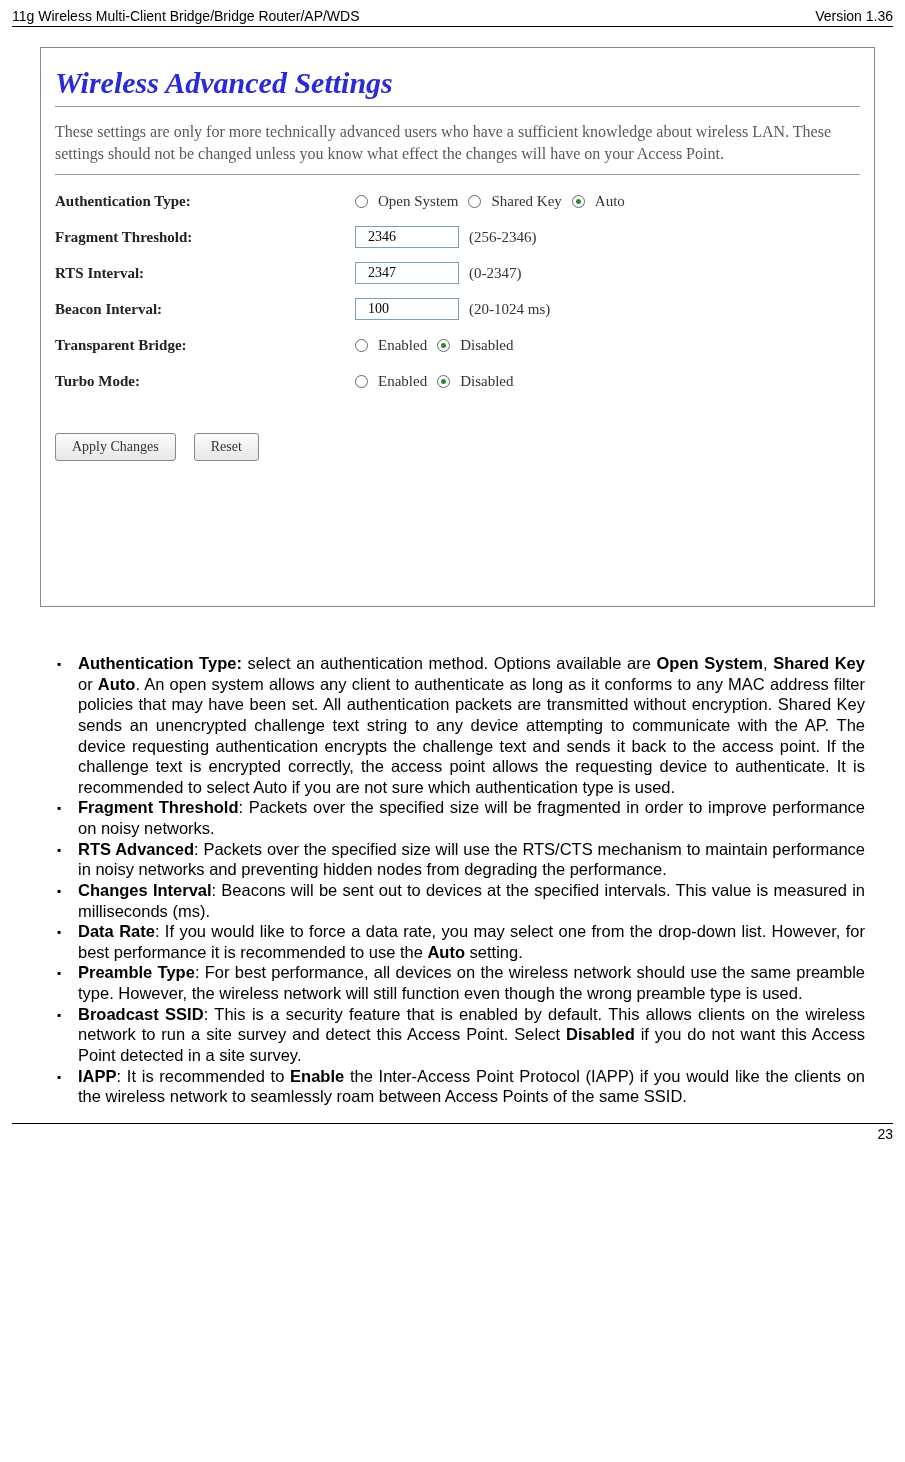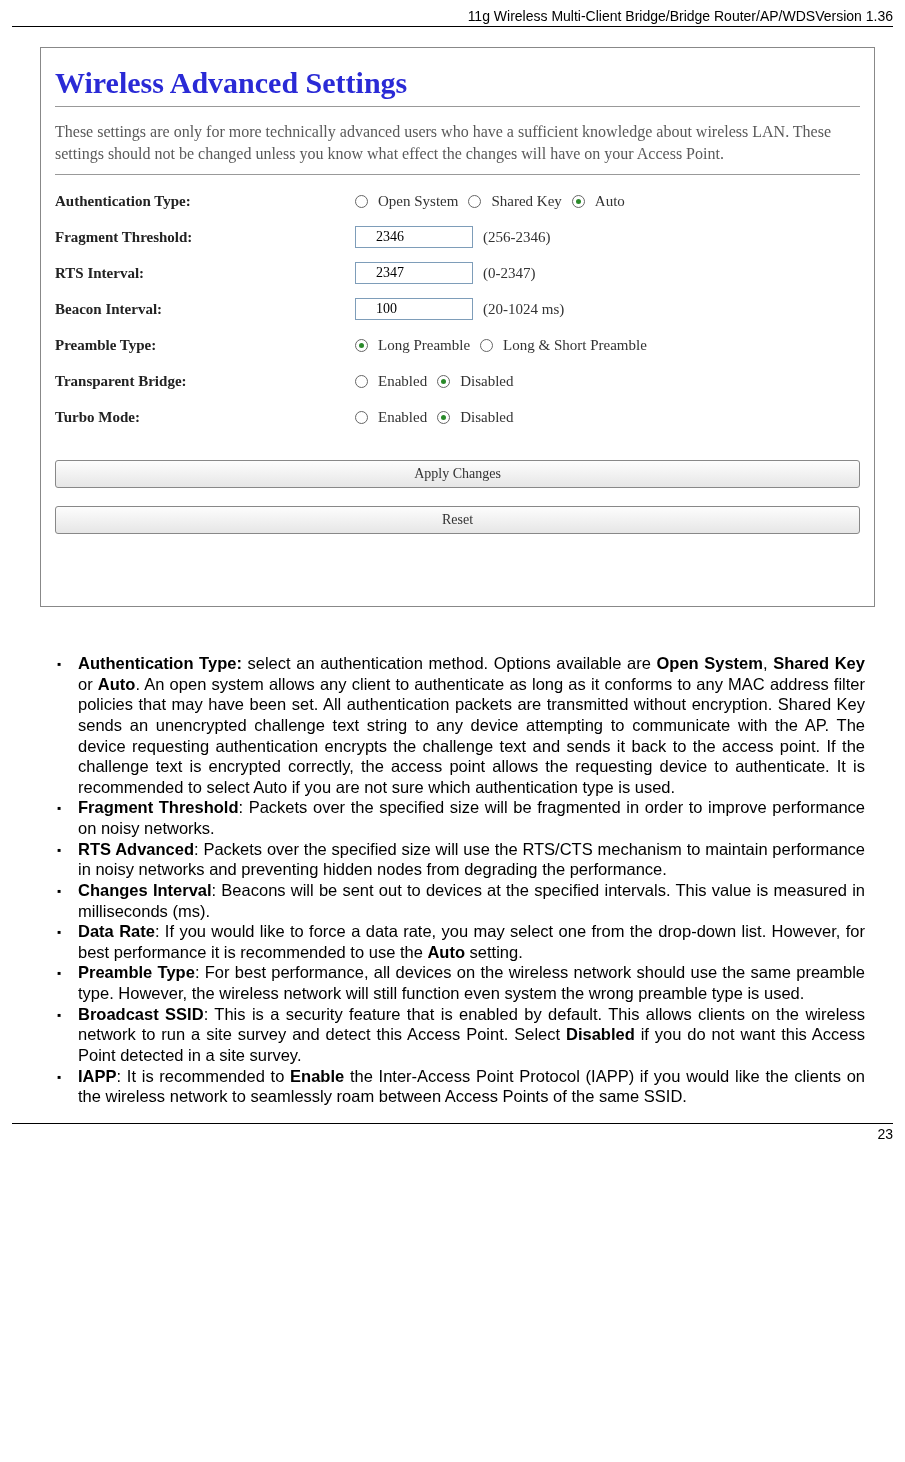--- a/index.html
+++ b/index.html
@@ -8,35 +8,36 @@
     padding: 0;
     font-family: Arial, Helvetica, sans-serif;
     background: #fff;
     width: 905px;
   }
   .page {
     padding: 8px 12px 12px 12px;
   }
   .top-header {
     display: flex;
-    justify-content: flex-end;
+    justify-content: space-between;
     font-size: 14px;
     border-bottom: 1px solid #000;
     padding-bottom: 2px;
     margin-bottom: 20px;
   }
   .screenshot-box {
     border: 1px solid #888;
     margin: 0 18px 0 28px;
     padding: 14px 14px 30px 14px;
     min-height: 560px;
   }
   .shot-title {
     font-family: "Times New Roman", Times, serif;
     font-weight: bold;
+    font-style: italic;
     font-size: 30px;
     color: #2a2ad6;
     padding: 4px 0 6px 0;
     border-bottom: 1px solid #999;
     margin-bottom: 14px;
   }
   .shot-desc {
     font-family: "Times New Roman", Times, serif;
     font-size: 16px;
     color: #5a5a5a;
@@ -75,29 +76,29 @@
     background: #fff;
   }
   .radio.sel::after {
     content: '';
     width: 5px; height: 5px;
     border-radius: 50%;
     background: #2a8a2a;
     display: block;
   }
   .txt-input {
-    width: 118px;
+    width: 104px;
     height: 22px;
     border: 1px solid #7e9db9;
-    padding: 2px 20px;
+    padding: 2px 12px;
     font-family: "Times New Roman", Times, serif;
     font-size: 14px;
   }
   .hint { color: #333; }
-  .btn-row { margin-top: 27px; display: flex; gap: 18px; flex-direction: column; }
+  .btn-row { margin-top: 36px; display: flex; gap: 18px; }
   .btn {
     border: 1px solid #888;
     border-radius: 3px;
     padding: 5px 16px;
     font-family: "Times New Roman", Times, serif;
     font-size: 14px;
     background: linear-gradient(#fdfdfd, #e6e6e6);
     color: #333;
     cursor: pointer;
   }
@@ -173,29 +174,20 @@
     </div>
 
     <div class="form-row">
       <div class="row-label">Beacon Interval:</div>
       <div class="row-controls">
         <input class="txt-input" value="100" style="">
         <span class="hint">(20-1024 ms)</span>
       </div>
     </div>
 
-    <div class="form-row">
-      <div class="row-label">Preamble Type:</div>
-      <div class="row-controls">
-        <span class="radio sel"></span>
-        <span>Long Preamble</span>
-        <span class="radio"></span>
-        <span>Long &amp; Short Preamble</span>
-      </div>
-    </div>
 
     <div class="form-row">
       <div class="row-label">Transparent Bridge:</div>
       <div class="row-controls">
         <span class="radio"></span>
         <span>Enabled</span>
         <span class="radio sel"></span>
         <span>Disabled</span>
       </div>
     </div>
@@ -249,21 +241,21 @@
     <div class="bullet-row">
       <span class="bullet-glyph">▪</span>
       <span class="bullet-text">
         <span class="b">Data Rate</span><span>: If you would like to force a data rate, you may select one from the drop-down list. However, for best performance it is recommended to use the </span><span class="b">Auto</span><span> setting.</span>
       </span>
     </div>
 
     <div class="bullet-row">
       <span class="bullet-glyph">▪</span>
       <span class="bullet-text">
-        <span class="b">Preamble Type</span><span>: For best performance, all devices on the wireless network should use the same preamble type. However, the wireless network will still function even system the wrong preamble type is used.</span>
+        <span class="b">Preamble Type</span><span>: For best performance, all devices on the wireless network should use the same preamble type. However, the wireless network will still function even though the wrong preamble type is used.</span>
       </span>
     </div>
 
     <div class="bullet-row">
       <span class="bullet-glyph">▪</span>
       <span class="bullet-text">
         <span class="b">Broadcast SSID</span><span>: This is a security feature that is enabled by default. This allows clients on the wireless network to run a site survey and detect this Access Point. Select </span><span class="b">Disabled</span><span> if you do not want this Access Point detected in a site survey.</span>
       </span>
     </div>
 

